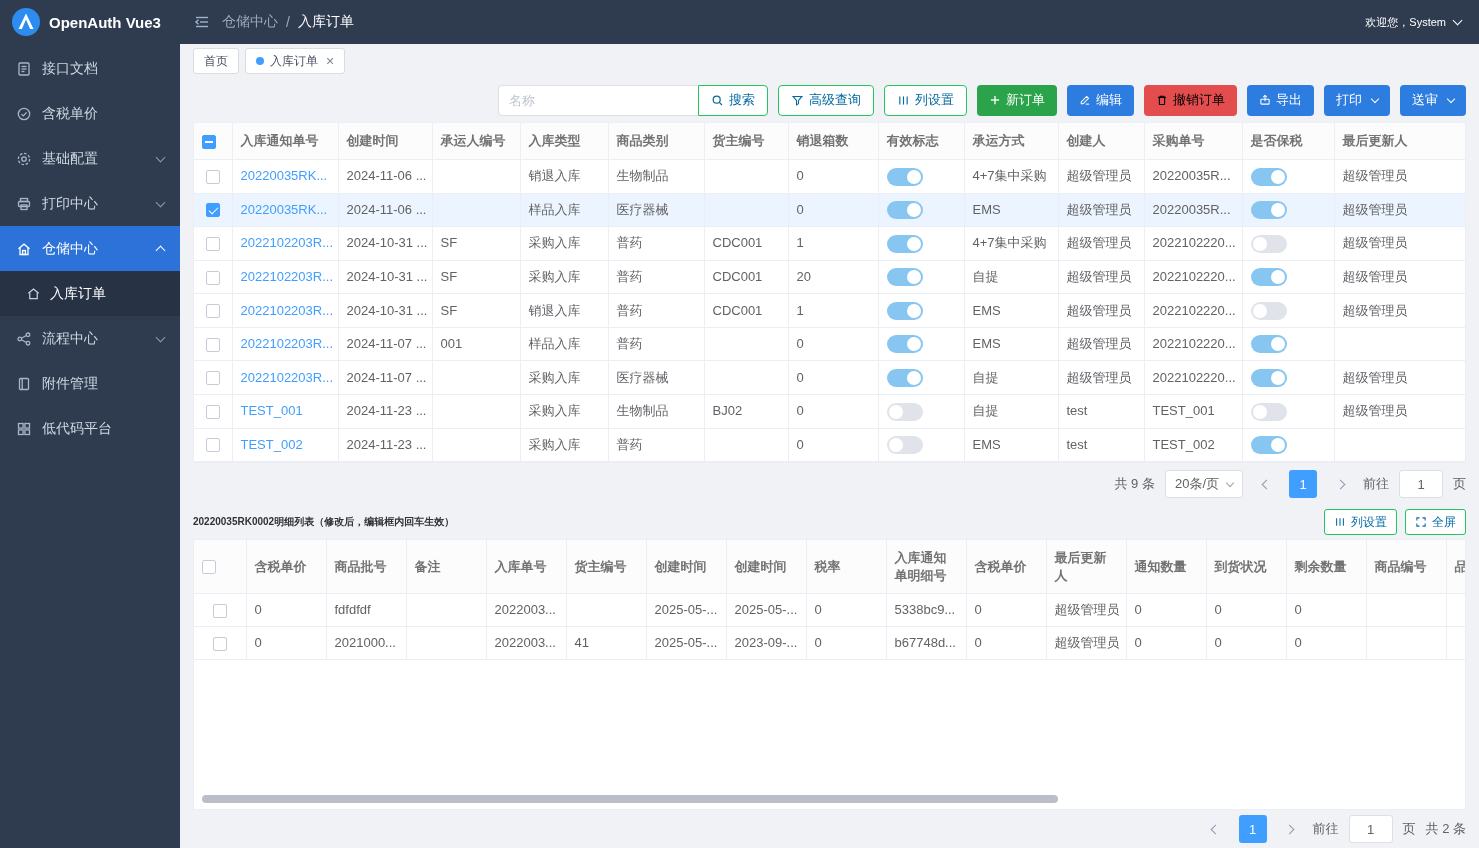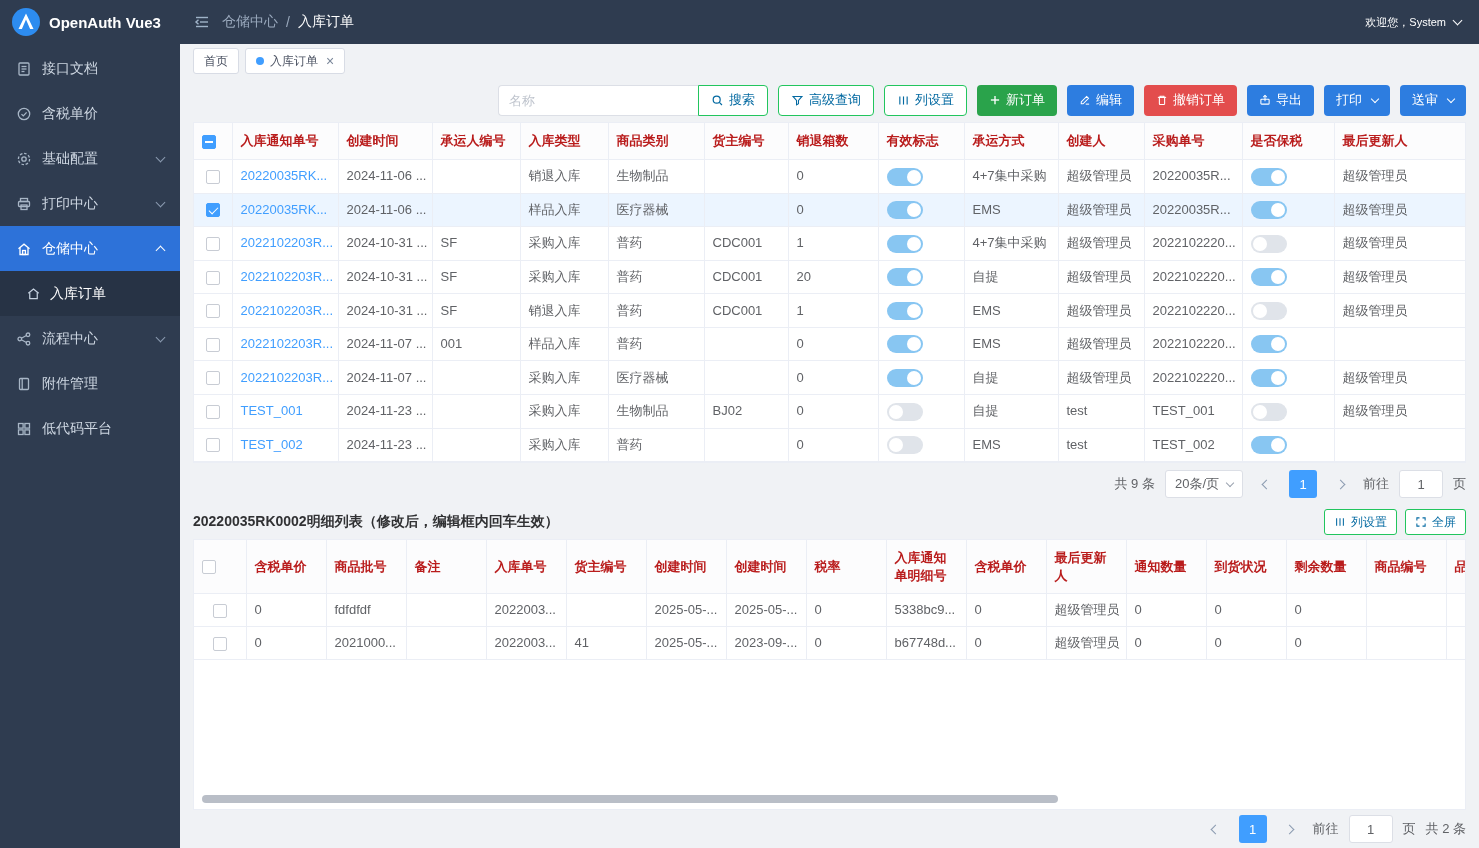--- a/index.html
+++ b/index.html
@@ -55,28 +55,28 @@
   
   .toolbar{flex:0 0 44px;display:flex;align-items:center;justify-content:flex-end;gap:10px;padding:0 13px}
   .input-group{display:flex;align-items:flex-start}
   .search-input{width:200px;height:31px;border:1px solid #dcdfe6;border-right:none;border-radius:4px 0 0 4px;padding:0 10px;font-size:13px;color:#606266;background:#fff}
   .search-input::placeholder{color:#bfc4cd}
   .btn{height:31px;display:inline-flex;align-items:center;gap:5px;padding:0 12px;border-radius:4px;font-size:13px;white-space:nowrap}
   .btn.white{background:#fff;border:1px solid #22c55e;color:#0369a1}
   .btn-attach{border-radius:0 4px 4px 0}
   .btn.success{background:var(--success,#2aa34b);color:#fff}
   .btn.primary{background:var(--primary,#2d7de0);color:#fff}
-  .btn.danger{background:var(--danger,#e34d4d);color:#ffffff}
+  .btn.danger{background:var(--danger,#e34d4d);color:#000000}
   .btn .chev{border-color:#fff;width:6px;height:6px;margin-left:5px}
   .btn.sm{height:26px;padding:0 9px;font-size:12px;border-radius:3px}
 
   
   .table-card{margin:0 13px;background:#fff;border:1px solid #ebeef5}
   table.grid{width:100%;border-collapse:collapse;table-layout:fixed}
-  .grid th{background:#fcfcfd;font-weight:bold;color:#b91c1c;text-align:left;padding:9px 8px;border-bottom:1px solid #ebeef5;border-right:1px solid #ebeef5;font-size:13px;overflow:hidden}
+  .grid th{background:#fcfcfd;font-weight:bold;color:#737373;text-align:left;padding:9px 8px;border-bottom:1px solid #ebeef5;border-right:1px solid #ebeef5;font-size:13px;overflow:hidden}
   .grid td{padding:7px 8px;line-height:18px;border-bottom:1px solid #ebeef5;border-right:1px solid #ebeef5;color:#606266;font-size:13px;white-space:nowrap;overflow:hidden}
   .grid th:last-child,.grid td:last-child{border-right:none}
   .grid tr.selected td{background:#ecf5ff}
   #main-table th{white-space:nowrap}
   #detail-table th{white-space:normal;line-height:1.35;vertical-align:middle}
   .cb-cell{text-align:center}
   .link{color:var(--link,#409eff);cursor:pointer;text-decoration:none}
 
   .cb{width:14px;height:14px;border:1px solid #c8ccd4;border-radius:2px;background:#fff;display:inline-block;position:relative;vertical-align:middle;cursor:pointer}
   .cb.checked,.cb.ind{background:var(--link,#409eff);border-color:var(--link,#409eff)}
@@ -91,21 +91,21 @@
   
   .pagination{flex:0 0 42px;display:flex;align-items:center;justify-content:flex-end;gap:10px;padding:0 13px;color:#606266;font-size:13px}
   .page-select{height:28px;display:inline-flex;align-items:center;gap:8px;background:#fff;border:1px solid #dcdfe6;border-radius:3px;padding:0 9px;cursor:pointer;color:#606266}
   .page-select .chev{border-color:#9aa2af;width:6px;height:6px}
   .page-arrow{width:26px;height:28px;display:inline-flex;align-items:center;justify-content:center;color:#7d8694}
   .page-num{min-width:28px;height:28px;background:var(--page-active,#409eff);color:#fff;border-radius:3px;font-size:13px;display:inline-flex;align-items:center;justify-content:center}
   .goto-input{width:44px;height:28px;border:1px solid #dcdfe6;border-radius:3px;text-align:center;color:#606266;font-size:13px;background:#fff}
 
   
   .detail-header{flex:0 0 34px;display:flex;align-items:center;justify-content:space-between;padding:0 13px}
-  .detail-title{font-weight:bold;color:#303133;font-size:14px}
+  .detail-title{font-weight:bold;color:#303133;font-size:10px}
   .detail-actions{display:flex;gap:8px}
   .detail-card{flex:1;min-height:0;margin:0 13px;background:#fff;border:1px solid #ebeef5;display:flex;flex-direction:column;overflow:hidden}
   .detail-empty{flex:1}
   .hscroll{height:10px;margin:2px 6px 5px;position:relative}
   .hscroll .thumb{position:absolute;left:2px;top:1px;height:8px;width:68%;background:#b9bec7;border-radius:4px;cursor:pointer}
   .pagination.bottom{flex:0 0 38px}
 </style>
 </head>
 <body>
 

